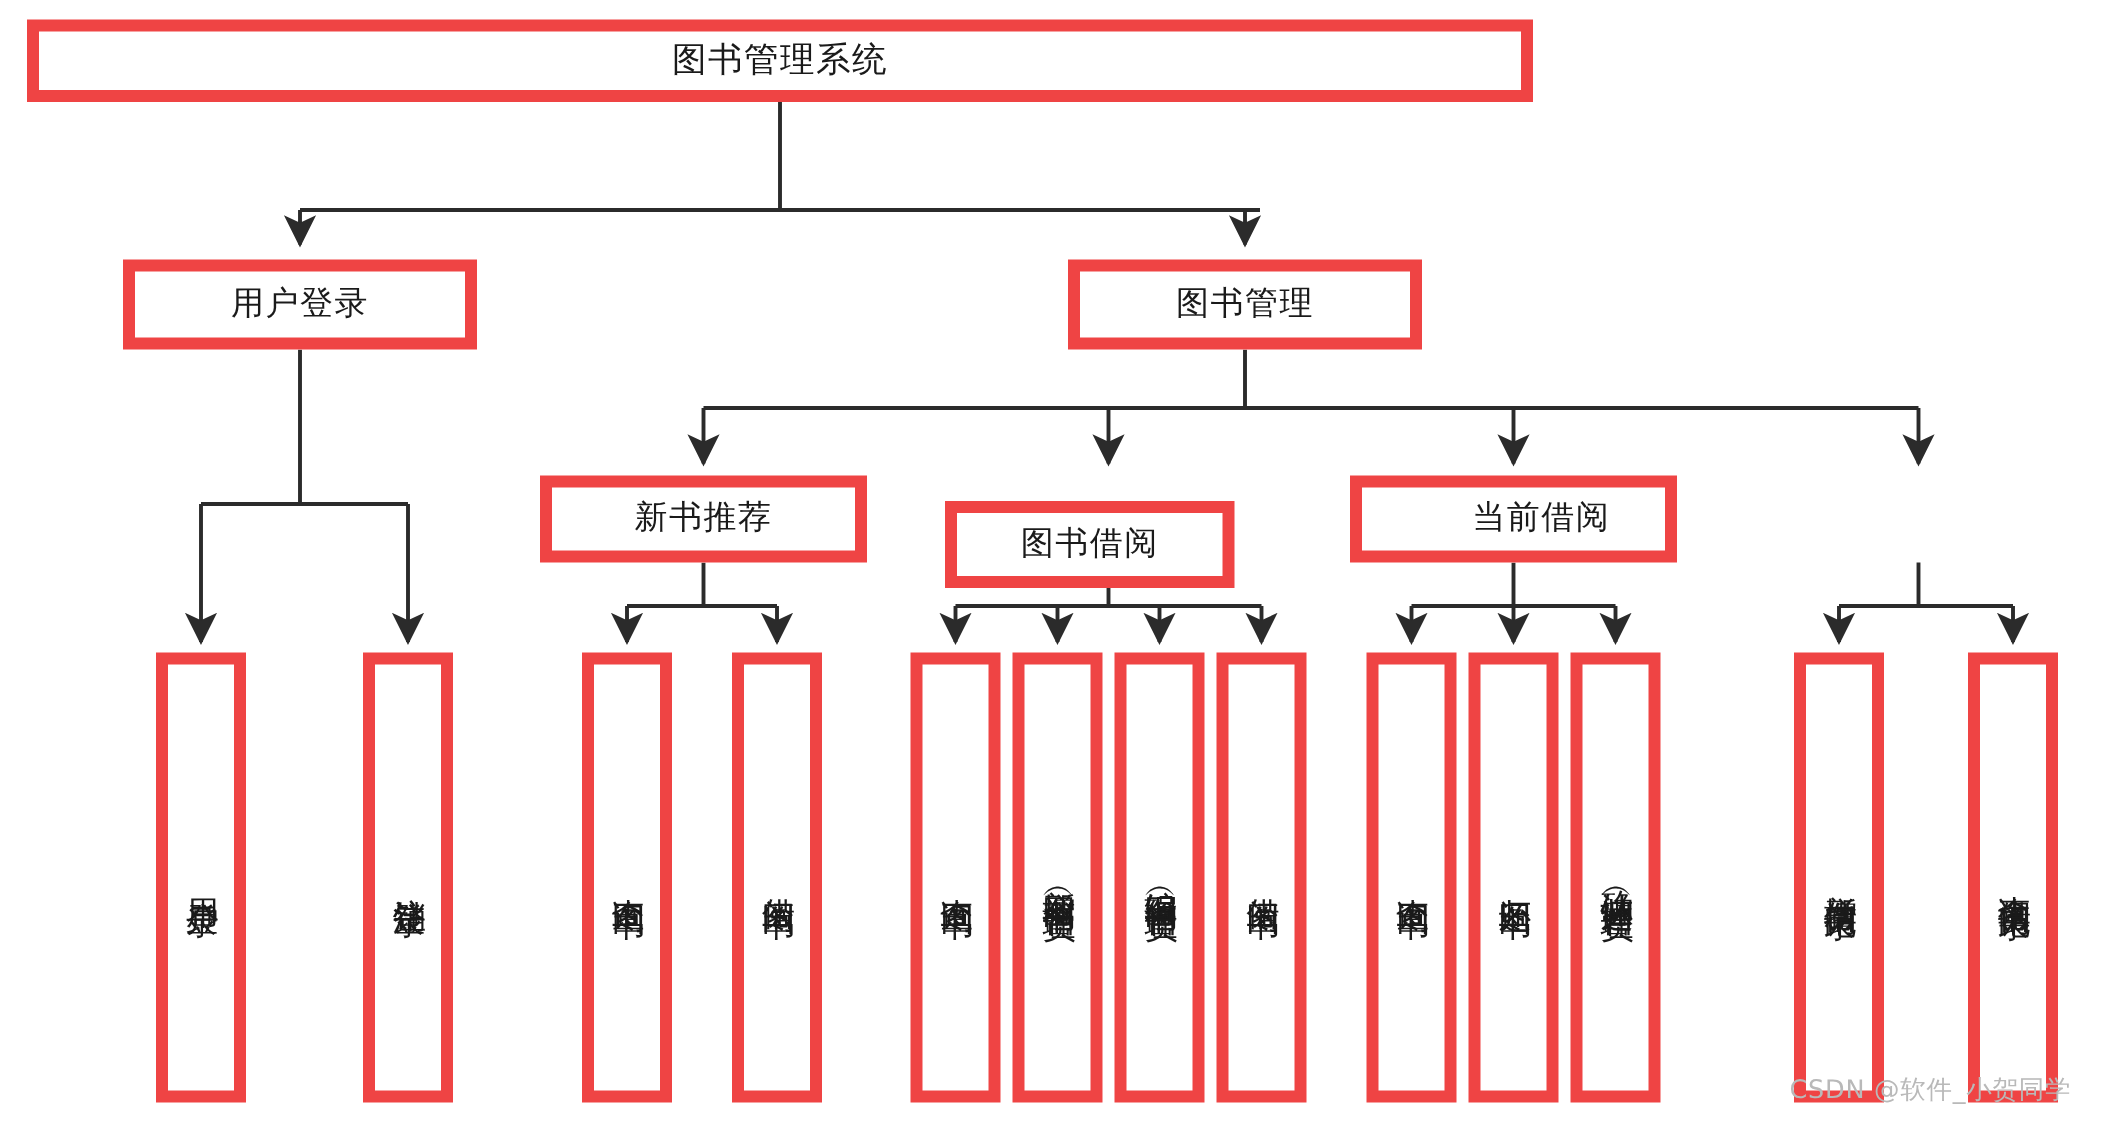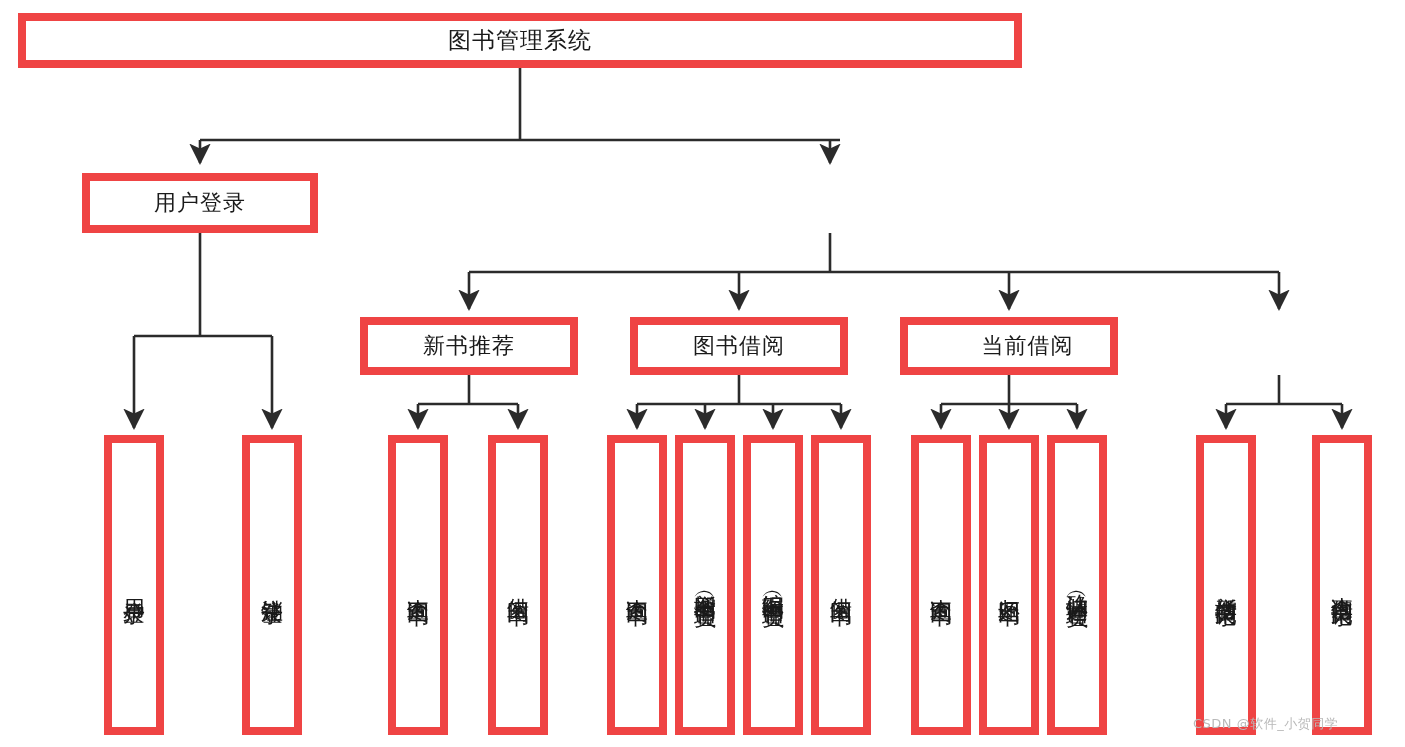--- a/index.html
+++ b/index.html
@@ -55,21 +55,21 @@
     padding: 4px 0;
   }
   .vlabel {
     writing-mode: vertical-rl;
     text-orientation: upright;
     display: block;
     white-space: nowrap;
   }
   .watermark {
     position: absolute;
-    font-size: 13px;
+    font-size: 17px;
     color: #b9b9b9;
     letter-spacing: 0.5px;
     white-space: nowrap;
     user-select: none;
   }
 </style>
 </head>
 <body>
 
 <div id="canvas">
@@ -125,26 +125,29 @@
   </svg>
 
   <div class="node node-h node-root" style="left:18px; top:13px; width:1004px; height:55px;">
     <span>图书管理系统</span>
   </div>
 
   <div class="node node-h" style="left:82px; top:173px; width:236px; height:60px;">
     <span>用户登录</span>
   </div>
 
+  <div class="node node-h" style="left:712px; top:173px; width:236px; height:60px;">
+    <span>图书管理</span>
+  </div>
 
   <div class="node node-h" style="left:360px; top:317px; width:218px; height:58px;">
     <span>新书推荐</span>
   </div>
 
-  <div class="node node-h" style="left:630px; top:317px; width:218px; height:58px;">
+  <div class="node node-h" style="left:630px; top:334px; width:193px; height:58px;">
     <span>图书借阅</span>
   </div>
 
   <div class="node node-h" style="left:900px; top:317px; width:218px; height:58px;padding-left:37px;">
     <span>当前借阅</span>
   </div>
 
 
   <div class="node node-v" style="left:104px; top:435px; width:60px; height:300px;">
     <span class="vlabel">用户登录</span>

